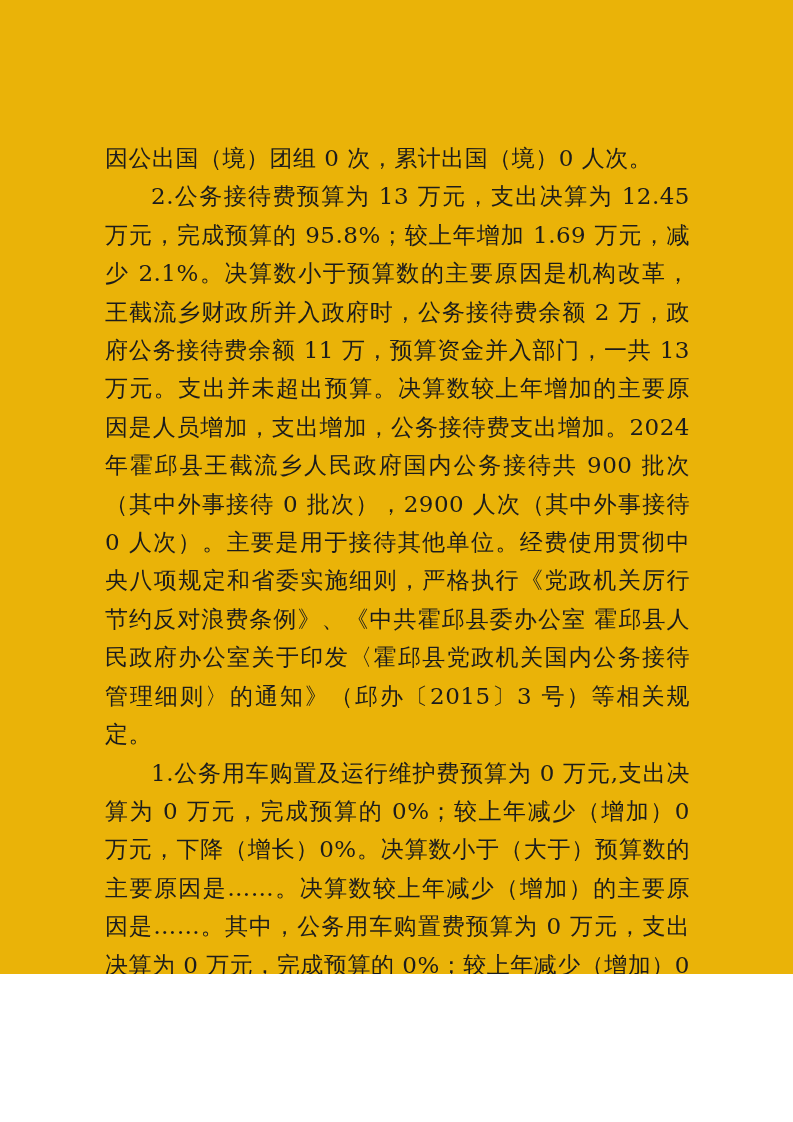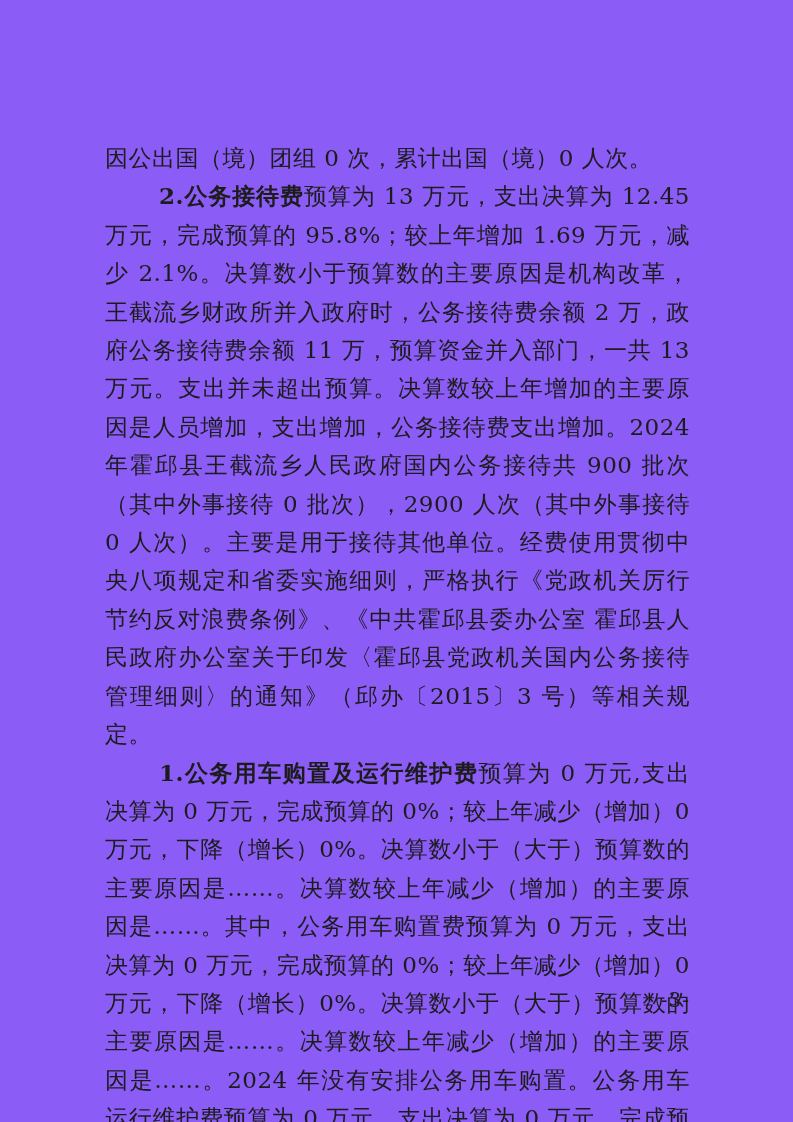--- a/index.html
+++ b/index.html
@@ -3,22 +3,22 @@
 <meta charset="utf-8">
 <style>
   html, body {
     margin: 0;
     padding: 0;
     background: #ffffff;
   }
   .page {
     position: relative;
     width: 793px;
-    height: 1122px;
-    background: #8b5cf6;
+    height: 974px;
+    background: #eab308;
     overflow: hidden;
     font-family: "DejaVu Serif", "Liberation Serif", serif;
     color: #1c1c1c;
   }
   .content {
     position: absolute;
     left: 105px;
     top: 139px;
     width: 585px;
     font-size: 23px;
@@ -27,22 +27,21 @@
     letter-spacing: 0.5px;
   }
   .content p {
     margin: 0;
     padding: 0;
   }
   p.indent {
     text-indent: 2em;
   }
   .bold {
-    font-weight: bold;
-    margin-left: 8px;
+    font-weight: normal;
   }
   .footer {
     position: absolute;
     right: 103px;
     top: 988px;
     font-size: 20px;
     letter-spacing: 1px;
     color: #1c1c1c;
   }
 </style>

